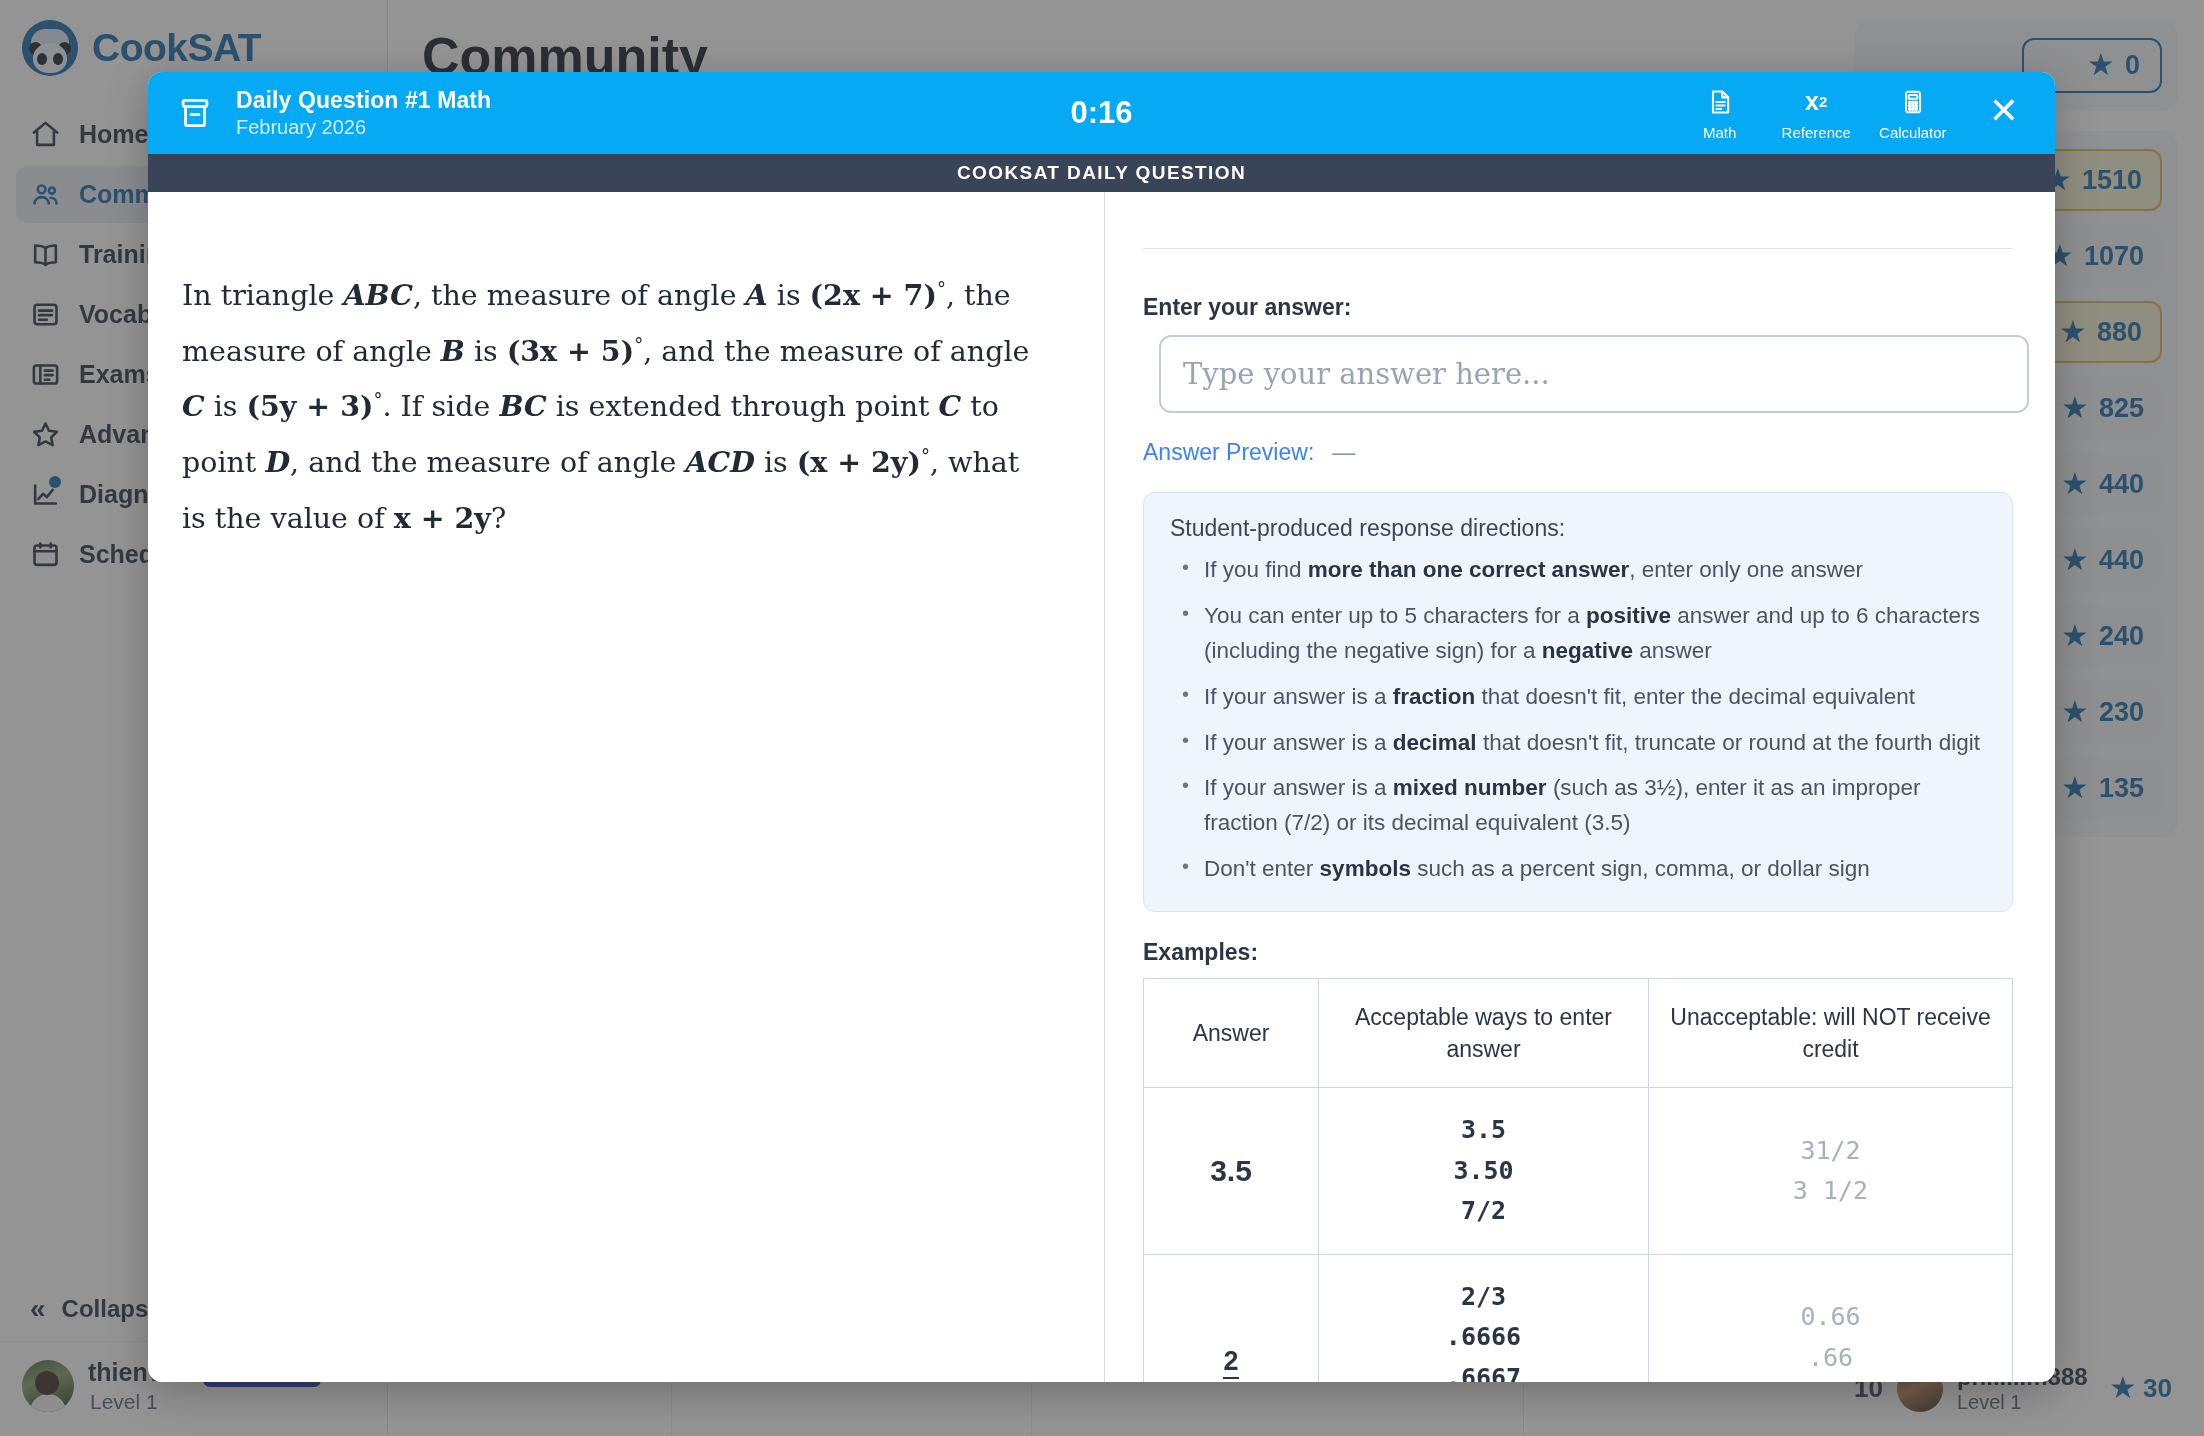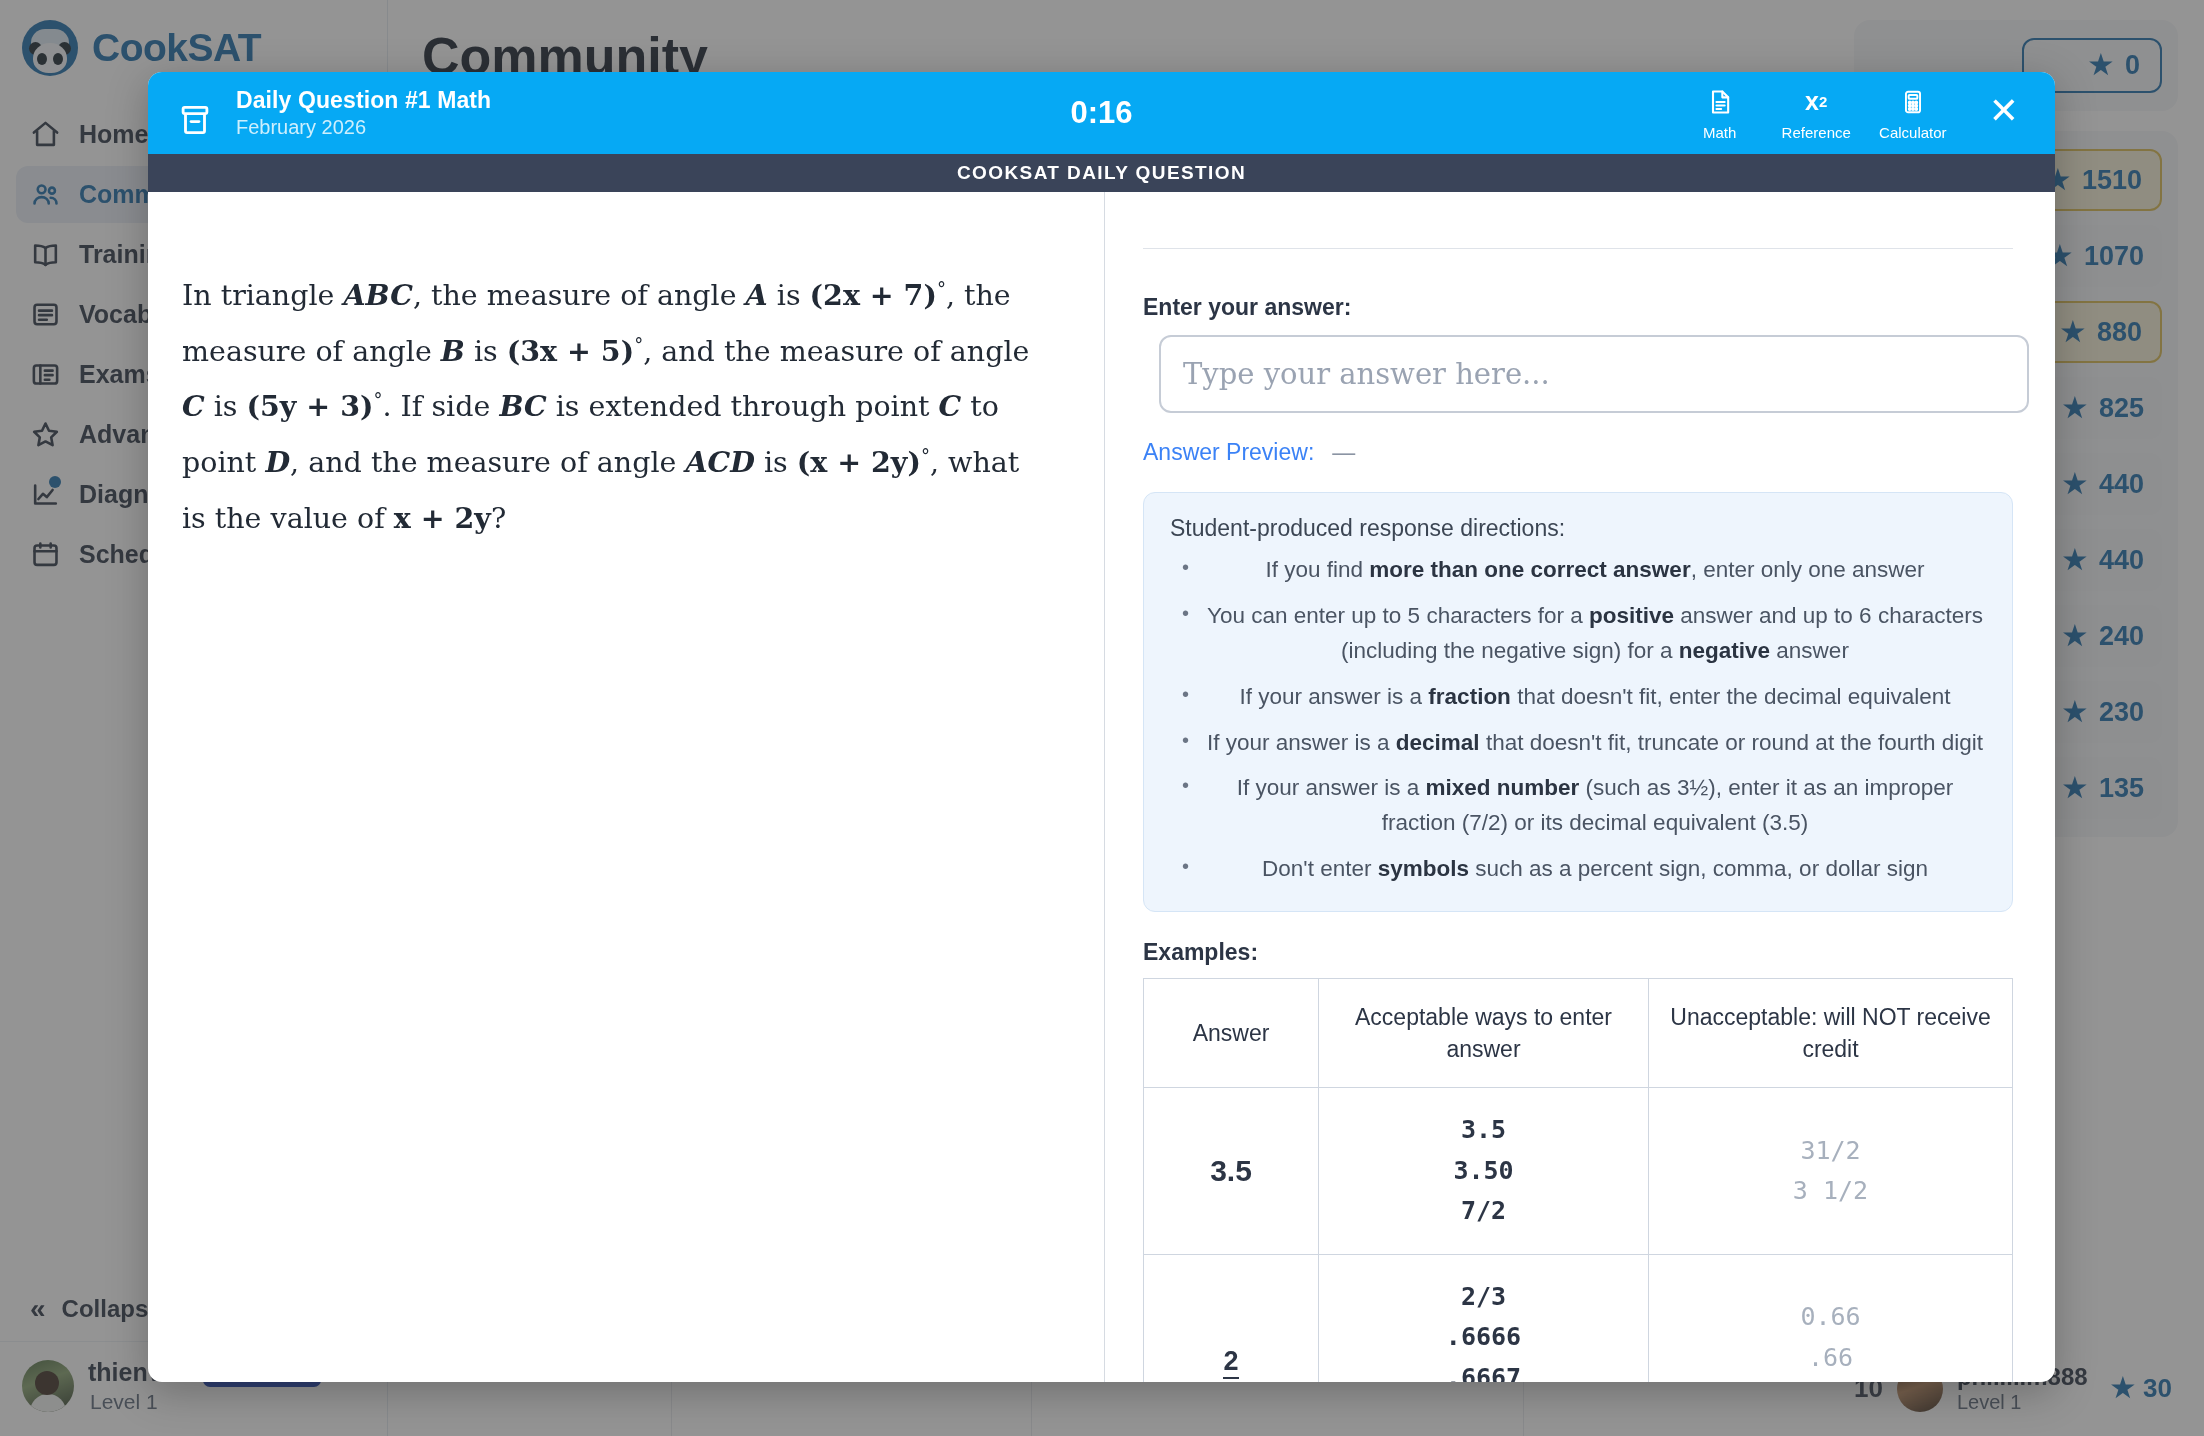--- a/index.html
+++ b/index.html
@@ -181,21 +181,21 @@
     display: flex; flex-direction: column;
     box-shadow: 0 10px 40px rgba(0,0,0,0.25);
   }
   .modal-header {
     background: #06a9f4;
     height: 82px; flex: none;
     display: flex; align-items: center;
     padding: 0 26px 0 28px;
     position: relative;
   }
-  .mh-left { display: flex; align-items: flex-end; gap: 22px; }
+  .mh-left { display: flex; align-items: center; gap: 22px; }
   .box-icon { width: 38px; height: 38px; flex: none; }
   .mh-titles { display: flex; flex-direction: column; gap: 2px; }
   .mh-title { font-size: 23px; font-weight: 800; color: #ffffff; letter-spacing: 0.1px; }
   .mh-sub { font-size: 20px; color: #cdeffd; }
   .mh-timer {
     position: absolute; left: 0; right: 0; top: 0; bottom: 0;
     display: flex; align-items: center; justify-content: center;
     font-size: 31px; font-weight: 800; color: #ffffff;
     pointer-events: none;
   }
@@ -250,21 +250,21 @@
   .preview-lbl { font-size: 23px; font-weight: 400; color: #3b82f6; }
   .preview-val { font-size: 23px; color: #8b94a3; }
   .directions {
     margin-top: 26px; background: #eef5fd; border: 1px solid #d5e5f6;
     border-radius: 12px; padding: 22px 26px 24px 26px;
   }
   .dir-title { font-size: 23px; color: #3c4654; margin-bottom: 10px; }
   .dir-list { list-style: none; }
   .dir-list li {
     font-size: 22.5px; color: #4a5463; line-height: 1.55;
-    padding-left: 34px; position: relative; margin-top: 11px; text-align: center;
+    padding-left: 34px; position: relative; margin-top: 11px;
   }
   .dir-list li::before {
     content: "•"; position: absolute; left: 12px; top: -1px;
     color: #6b7585; font-size: 20px;
   }
   .dir-list b { color: #2b3442; font-weight: 700; }
   .ex-label { font-size: 23px; font-weight: 700; color: #2c3545; margin-top: 27px; }
   .ex-table {
     margin-top: 12px; width: 100%; border-collapse: collapse;
     border: 1px solid #cfd6e0; table-layout: fixed;

